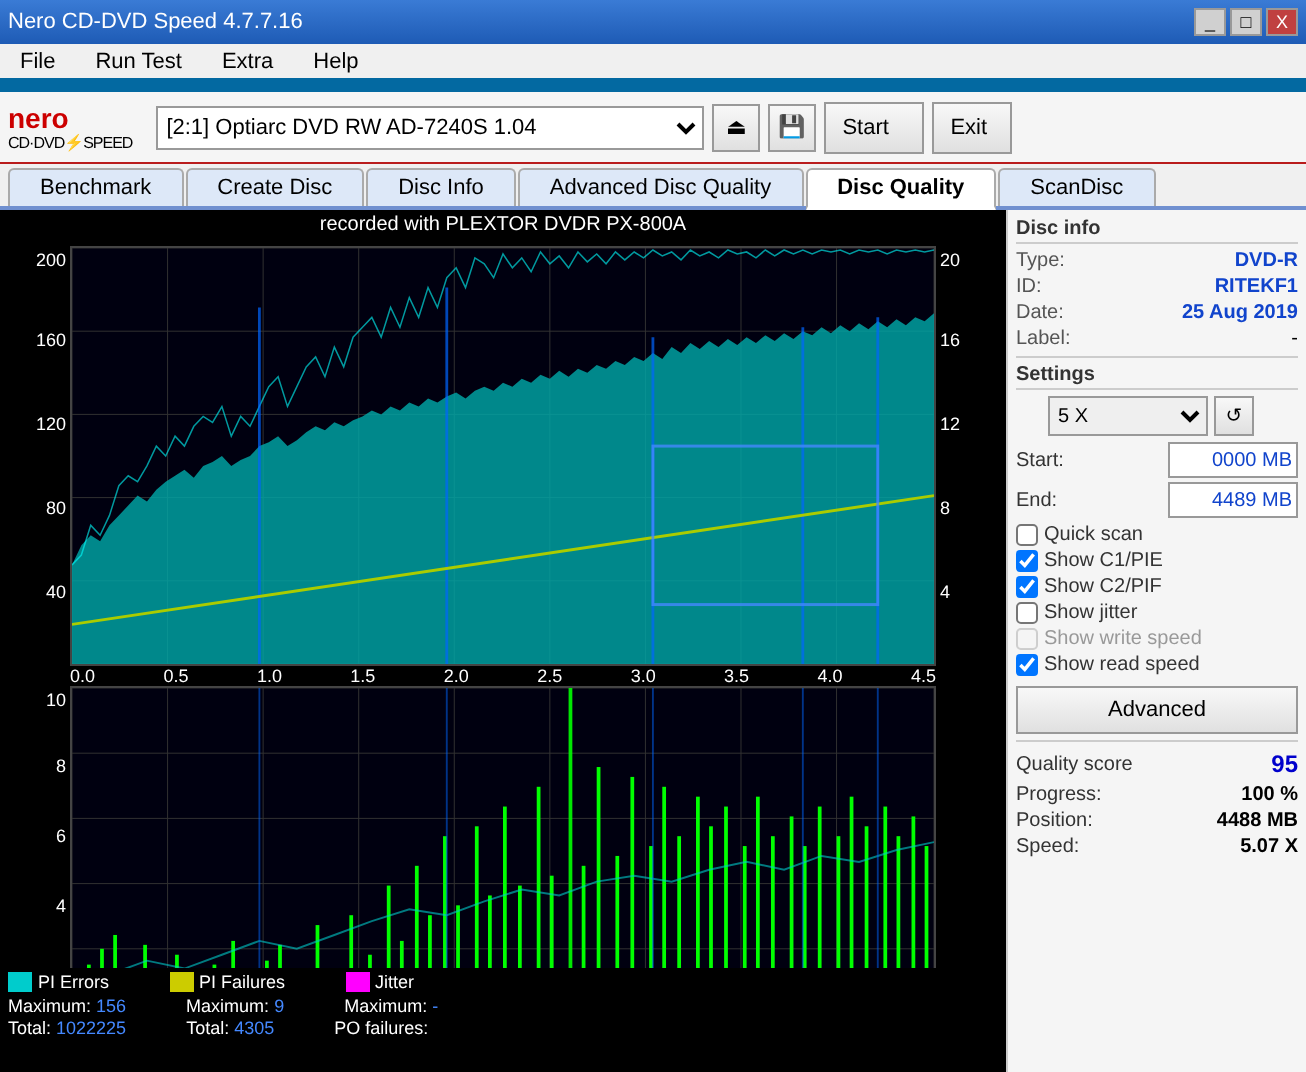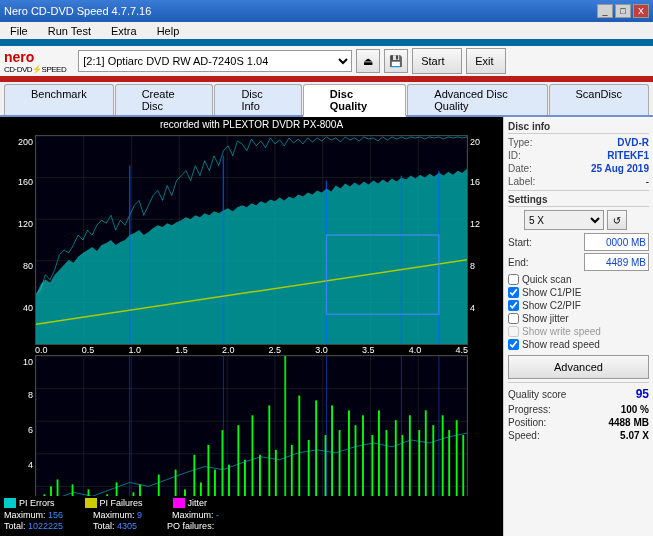--- a/index.html
+++ b/index.html
@@ -10,31 +10,31 @@
     .title-bar-title { display: flex; align-items: center; gap: 4px; }
     .title-bar-controls { display: flex; gap: 2px; }
     .title-bar-btn { width: 16px; height: 14px; background: #d0d0d0; border: 1px solid #999; font-size: 9px; display: flex; align-items: center; justify-content: center; cursor: pointer; color: #000; }
     .title-bar-btn.close { background: #c04040; color: white; }
     
     
     .menu-bar { background: #f0f0f0; border-bottom: 7px solid #0369a1; height: 24px; display: flex; align-items: center; padding: 0 4px; gap: 8px; }
     .menu-item { padding: 2px 6px; font-size: 11px; cursor: pointer; }
     
     
-    .toolbar { background: #f5f5f5; border-bottom: 6px solid #b91c1c; height: 36px; display: flex; align-items: center; padding: 0 4px; gap: 4px; }
+    .toolbar { background: #f5f5f5; border-bottom: 1px solid #b91c1c; height: 36px; display: flex; align-items: center; padding: 0 4px; gap: 4px; }
     .nero-logo { display: flex; flex-direction: column; margin-right: 8px; }
     .nero-logo-top { color: #cc0000; font-size: 14px; font-weight: bold; font-family: Arial; }
     .nero-logo-bottom { color: #000; font-size: 8px; letter-spacing: -0.5px; }
     .drive-select { height: 22px; width: 274px; font-size: 11px; border: 1px solid #999; background: white; }
     .toolbar-btn { height: 26px; padding: 0 8px; border: 1px solid #999; background: linear-gradient(to bottom, #f8f8f8, #e0e0e0); cursor: pointer; font-size: 11px; display: flex; align-items: center; gap: 4px; }
     .toolbar-icon { width: 18px; height: 18px; display: flex; align-items: center; justify-content: center; }
     
     
     .tabs { background: #f0f0f0; border-bottom: 2px solid #7090d0; display: flex; padding: 2px 4px 0; gap: 1px; }
-    .tab { padding: 3px 26px; border: 1px solid #aaa; border-bottom: none; background: #dde8f8; cursor: pointer; font-size: 11px; border-radius: 3px 3px 0 0; }
+    .tab { padding: 3px 15px; border: 1px solid #aaa; border-bottom: none; background: #dde8f8; cursor: pointer; font-size: 11px; border-radius: 3px 3px 0 0; }
     .tab.active { background: white; border-bottom: 2px solid white; margin-bottom: -2px; font-weight: bold; }
     
     
     .main-content { display: flex; height: calc(536px - 22px - 20px - 36px - 24px); }
     
     
     .chart-area { flex: 1; background: #000; position: relative; overflow: hidden; }
     .chart-title { position: absolute; top: 2px; left: 50%; transform: translateX(-50%); color: white; font-size: 10px; z-index: 10; white-space: nowrap; }
     
     
@@ -116,22 +116,22 @@
   <div class="toolbar-icon" style="cursor:pointer;border:1px solid #999;background:linear-gradient(to bottom,#f8f8f8,#e0e0e0);width:24px;height:24px;">⏏</div>
   <div class="toolbar-icon" style="cursor:pointer;border:1px solid #999;background:linear-gradient(to bottom,#f8f8f8,#e0e0e0);width:24px;height:24px;">💾</div>
   <button class="toolbar-btn" style="min-width:50px;">Start</button>
   <button class="toolbar-btn" style="min-width:40px;">Exit</button>
 </div>
 
 <div class="tabs">
   <div class="tab">Benchmark</div>
   <div class="tab">Create Disc</div>
   <div class="tab">Disc Info</div>
+  <div class="tab">Advanced Disc Quality</div>
   <div class="tab active">Disc Quality</div>
-  <div class="tab">Advanced Disc Quality</div>
   <div class="tab">ScanDisc</div>
 </div>
 
 <div class="main-content">
 
   <div class="chart-area">
     <div class="chart-title">recorded with PLEXTOR  DVDR  PX-800A</div>
 
     <div class="y-axis-top">
       <span class="y-label" style="top:2px;">200</span>

